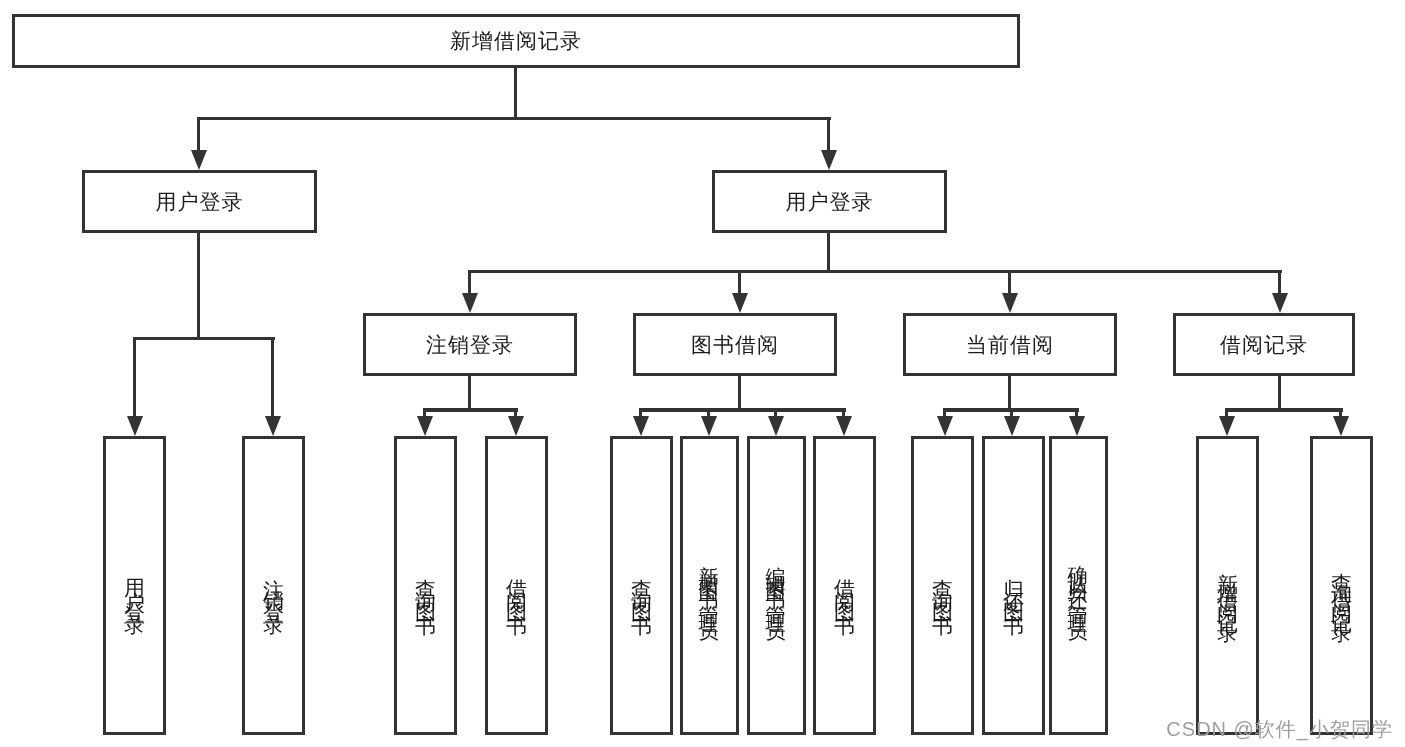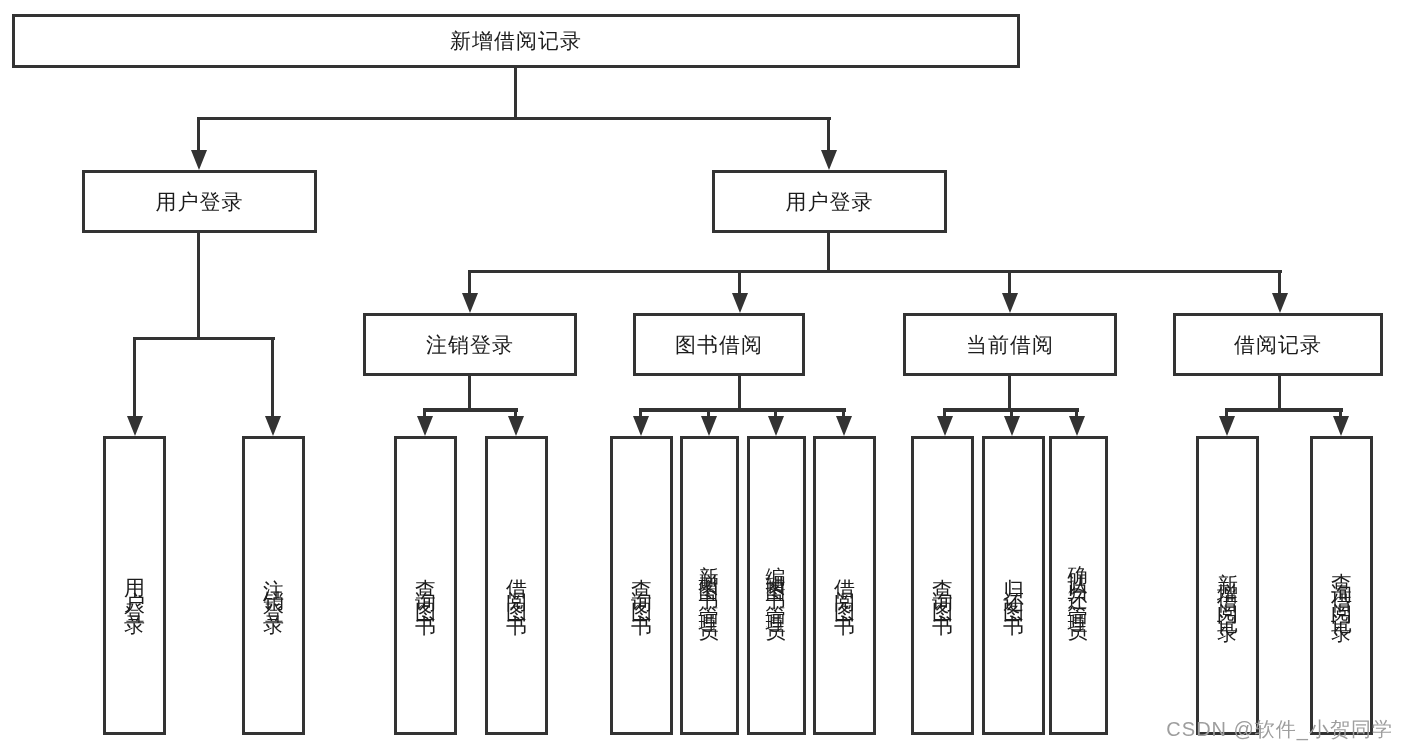--- a/index.html
+++ b/index.html
@@ -82,23 +82,23 @@
   <div class="vline" style="left:468px; top:270px; height:25px;"></div>
   <div class="tri" style="left:462px; top:293px;"></div>
   <div class="vline" style="left:738px; top:270px; height:25px;"></div>
   <div class="tri" style="left:732px; top:293px;"></div>
   <div class="vline" style="left:1008px; top:270px; height:25px;"></div>
   <div class="tri" style="left:1002px; top:293px;"></div>
   <div class="vline" style="left:1278px; top:270px; height:25px;"></div>
   <div class="tri" style="left:1272px; top:293px;"></div>
 
   <div class="node" style="left:363px; top:313px; width:214px; height:63px;">注销登录</div>
-  <div class="node" style="left:633px; top:313px; width:172px; height:63px;">图书借阅</div>
+  <div class="node" style="left:633px; top:313px; width:204px; height:63px;">图书借阅</div>
   <div class="node" style="left:903px; top:313px; width:214px; height:63px;text-align:center;">当前借阅</div>
-  <div class="node" style="left:1173px; top:313px; width:210px; height:63px;">借阅记录</div>
+  <div class="node" style="left:1173px; top:313px; width:182px; height:63px;">借阅记录</div>
 
   <div class="vline" style="left:468px; top:376px; height:35px;"></div>
   <div class="hline thick" style="left:424px; top:408px; width:94px;"></div>
   <div class="vline" style="left:423px; top:408px; height:10px;"></div>
   <div class="tri" style="left:417px; top:416px;"></div>
   <div class="vline" style="left:514px; top:408px; height:10px;"></div>
   <div class="tri" style="left:508px; top:416px;"></div>
 
   <div class="vline" style="left:738px; top:376px; height:35px;"></div>
   <div class="hline thick" style="left:640px; top:408px; width:206px;"></div>

